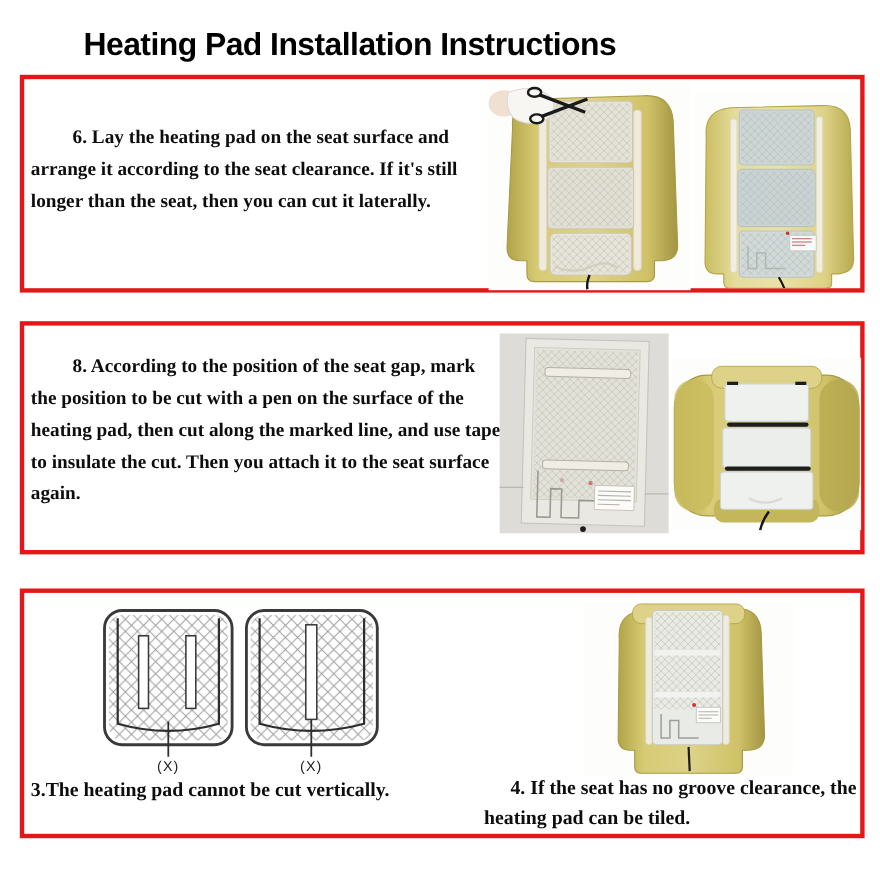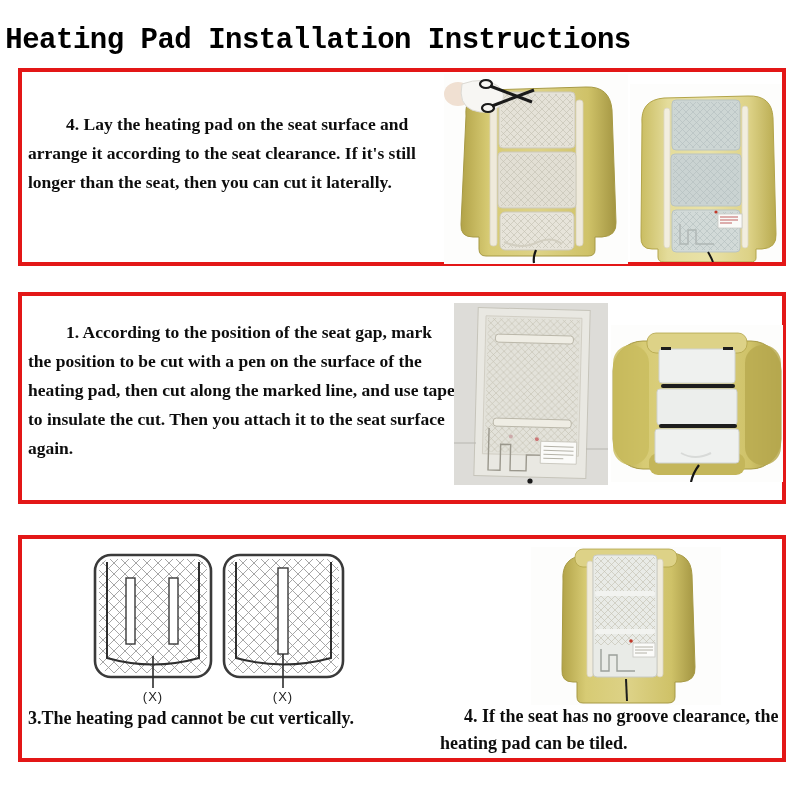--- a/index.html
+++ b/index.html
@@ -6,21 +6,21 @@
     --frame-red:#e31717;
     --text-black:#0d0d0d;
   }
   html,body{margin:0;padding:0;background:#ffffff;}
   .page{
     position:relative;width:800px;height:800px;background:#fff;overflow:hidden;
     font-family:"Liberation Serif", serif;color:var(--text-black);
   }
   .title{
     position:absolute;top:24px;left:0;width:636px;text-align:center;
-    font-family:Liberation Mono, monospace;font-weight:bold;
+    font-family:Liberation Sans, sans-serif;font-weight:bold;
     font-size:29px;line-height:34px;letter-spacing:-0.5px;margin:0;color:#000;
   }
   .panel{
     position:absolute;left:18px;width:768px;box-sizing:border-box;
     border:4px solid var(--frame-red);background:#fff;
   }
   #panel1{top:68px;height:198px;}
   #panel2{top:292px;height:212px;}
   #panel3{top:535px;height:227px;}
   .step-text{
@@ -79,21 +79,21 @@
       <pattern id="meshB" width="7" height="7" patternUnits="userSpaceOnUse">
         <path d="M0,0 L7,7 M7,0 L0,7" stroke="#b2bdbd" stroke-width="0.6" fill="none"></path>
       </pattern>
       <pattern id="meshD" width="11" height="11" patternUnits="userSpaceOnUse">
         <path d="M0,0 L11,11 M11,0 L0,11" stroke="#9c9c9c" stroke-width="0.9" fill="none"></path>
       </pattern>
     </defs>
   </svg>
 
   <section class="panel" id="panel1"></section>
-  <p class="step-text" id="step1-text">4. Lay the heating pad on the seat surface and arrange it according to the seat clearance. If it's still longer than the seat, then you can cut it laterally.</p>
+  <p class="step-text" id="step1-text">6. Lay the heating pad on the seat surface and arrange it according to the seat clearance. If it's still longer than the seat, then you can cut it laterally.</p>
 
   <svg class="photo" id="photo-1" width="184" height="190" viewBox="0 0 184 190">
     <rect x="0" y="0" width="184" height="190" fill="#fdfdfc"></rect>
 
     <path d="M22,42 Q20,18 44,16 L142,13 Q166,12 168,36 L172,148 Q173,162 158,163 L151,163 L151,176 Q151,182 144,182 L42,182 Q35,182 35,175 L35,163 L29,163 Q16,163 17,150 Z" fill="url(#gold)" stroke="#a79a45" stroke-width="1"></path>
 
     <rect x="46" y="28" width="7" height="144" rx="3" fill="#efeadb" stroke="#d8d3c0" stroke-width="0.8"></rect>
     <rect x="132" y="26" width="7" height="146" rx="3" fill="#efeadb" stroke="#d8d3c0" stroke-width="0.8"></rect>
 
     <g stroke="#cdc9ba" stroke-width="1">
@@ -138,21 +138,21 @@
 
     <rect x="88" y="130" width="24" height="14" fill="#fafaf8" stroke="#c9c9c4" stroke-width="0.8"></rect>
     <path d="M90,133 h18 M90,136 h18 M90,139 h12" stroke="#c06060" stroke-width="1"></path>
     <circle cx="86" cy="128" r="1.6" fill="#c0392b"></circle>
 
     <path d="M50,140 v20 h8 v-14 h8 v14 h18" stroke="#aeb6b4" stroke-width="1.4" fill="none"></path>
     <path d="M78,168 q3,5 5,10" stroke="#151515" stroke-width="2" fill="none"></path>
   </svg>
 
   <section class="panel" id="panel2"></section>
-  <p class="step-text" id="step2-text">1. According to the position of the seat gap, mark the position to be cut with a pen on the surface of the heating pad, then cut along the marked line, and use tape to insulate the cut. Then you attach it to the seat surface again.</p>
+  <p class="step-text" id="step2-text">8. According to the position of the seat gap, mark the position to be cut with a pen on the surface of the heating pad, then cut along the marked line, and use tape to insulate the cut. Then you attach it to the seat surface again.</p>
 
   <svg class="photo" id="photo-3" width="154" height="182" viewBox="0 0 154 182">
     <rect x="0" y="0" width="154" height="182" fill="#dddcd8"></rect>
     <g transform="rotate(1.5 77 91)">
       <rect x="22" y="6" width="112" height="168" fill="#e9e8e2" stroke="#c6c4ba" stroke-width="1"></rect>
       <rect x="30" y="14" width="96" height="138" fill="#e3e2da" stroke="#ccc9be" stroke-width="0.8"></rect>
       <rect x="32" y="16" width="92" height="134" fill="url(#mesh)"></rect>
 
       <rect x="40" y="32" width="78" height="8" rx="3" fill="#efede4" stroke="#b5b2a4" stroke-width="0.9"></rect>
       <rect x="40" y="116" width="78" height="8" rx="3" fill="#efede4" stroke="#b5b2a4" stroke-width="0.9"></rect>

